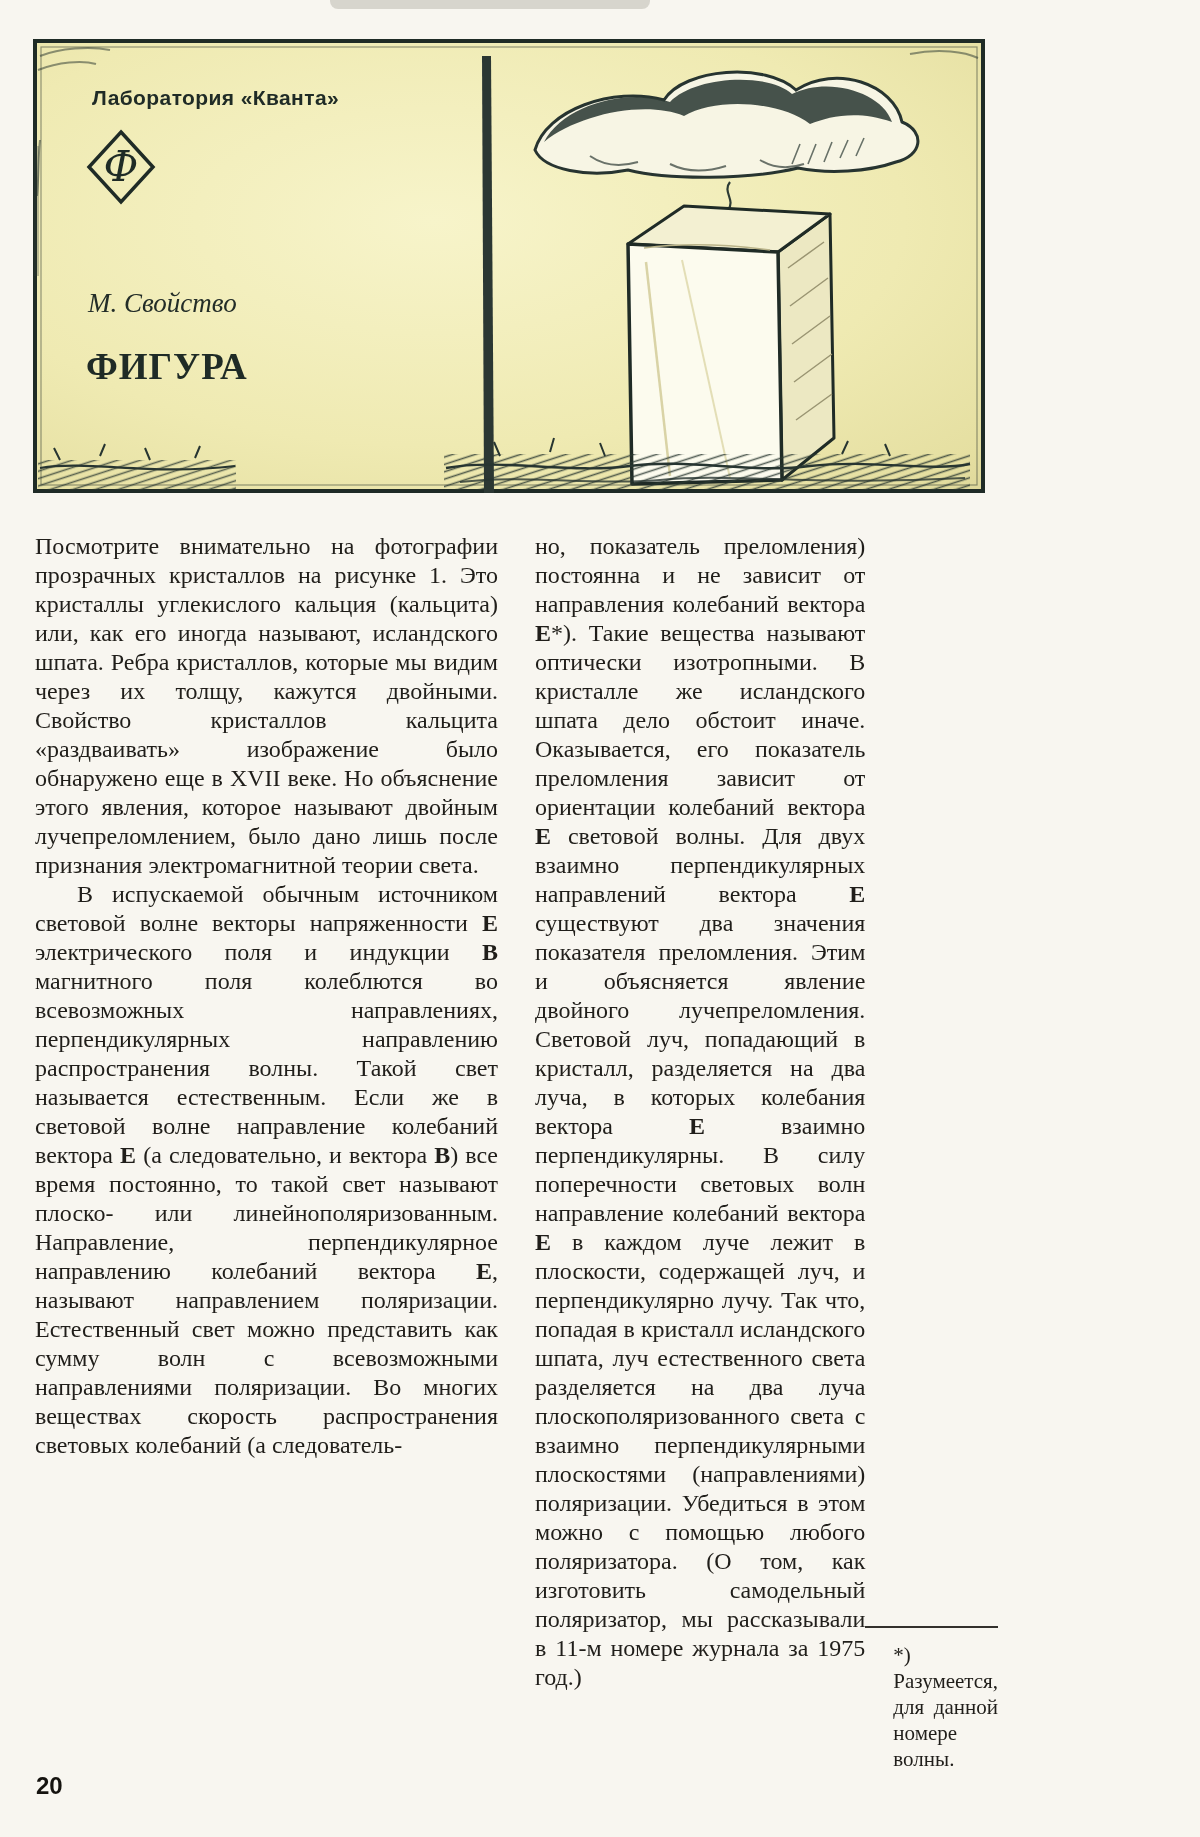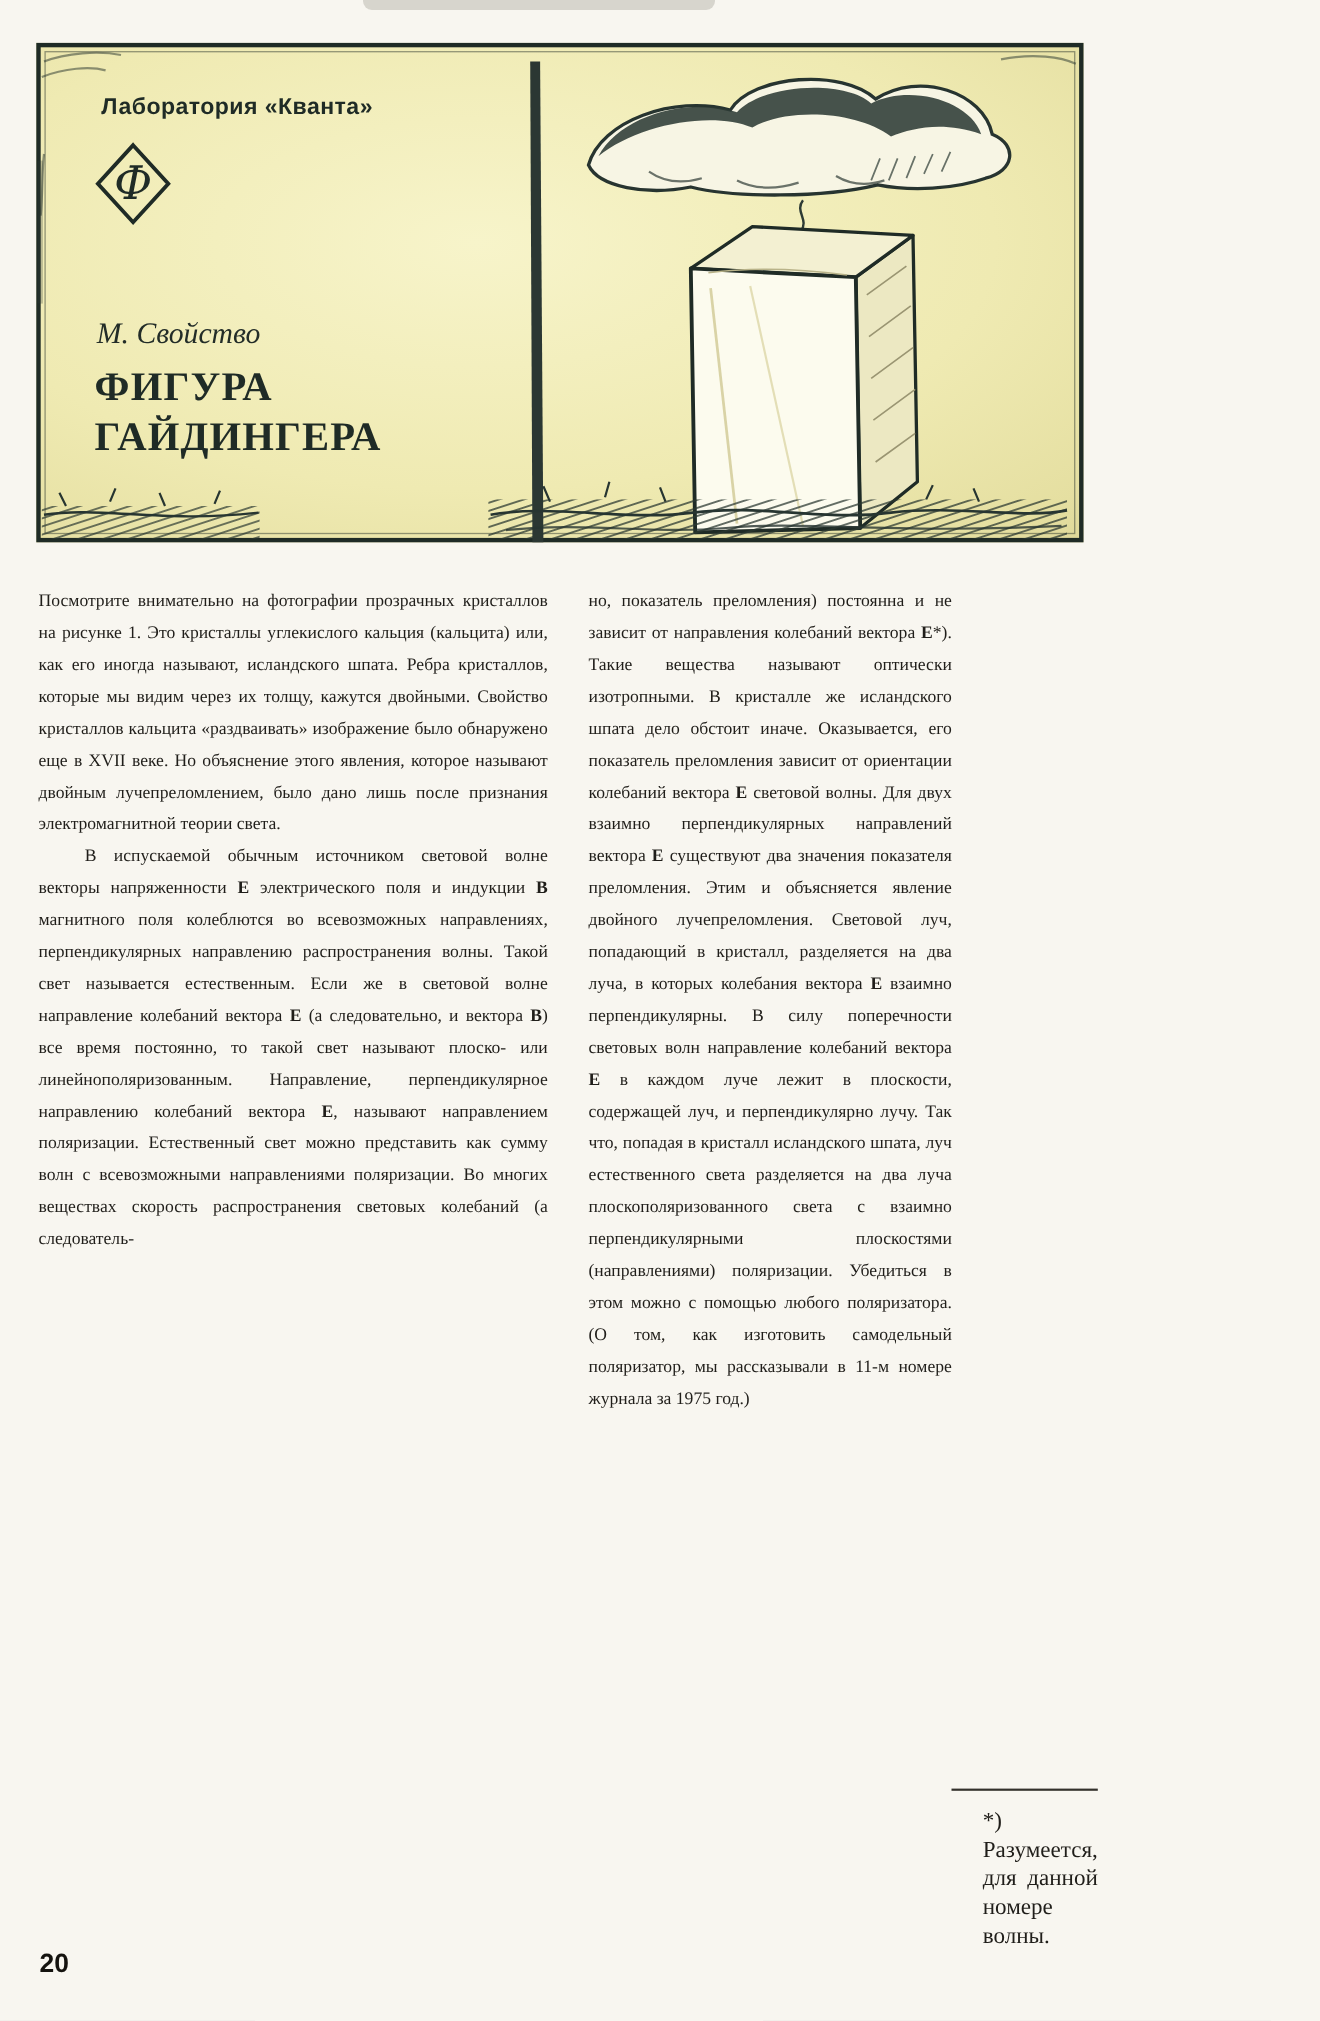--- a/index.html
+++ b/index.html
@@ -33,35 +33,35 @@
     font-family:"Liberation Sans", sans-serif;
     font-weight:700;font-size:21px;letter-spacing:.4px;
     color:var(--ink,#1f2b26);
   }
   .logo{position:absolute;left:55px;top:92px;}
   .author{
     position:absolute;left:58px;top:252px;
     font-style:italic;font-size:27px;color:#232d28;
   }
   .title{
-    position:absolute;left:56px;top:294px;margin:0;
+    position:absolute;left:56px;top:308px;margin:0;
     font-size:37px;font-weight:700;line-height:45px;letter-spacing:1px;
     color:var(--ink,#1f2b26);
   }
   .title span{display:block;}
   
   .columns{
     position:absolute;left:35px;top:532px;width:963px;height:1240px;
     display:flex;gap:37px;
   }
   .col{width:463px;}
   .col-right{display:flex;flex-direction:row;}
   .para{
     margin:0;text-align:justify;
-    font-size:16px;line-height:29px;
+    font-size:24px;line-height:29px;
     hyphens:auto;-webkit-hyphens:auto;
     color:var(--text-ink,#201e1a);
   }
   .para.indent{text-indent:42px;}
   .para b{font-weight:700;}
   .footnote{margin-top:auto;}
   .footnote-rule{border-top:2px solid #33312c;width:100%;}
   .footnote-text{
     margin:14px 0 0 0;padding-left:28px;
     font-size:21px;line-height:26px;text-align:justify;
@@ -146,21 +146,20 @@
 
     <svg class="logo" width="72" height="78" viewBox="0 0 72 78" aria-hidden="true">
       <polygon points="36,4 68,39 36,74 4,39" fill="none" stroke="#1f2b26" stroke-width="3.5"></polygon>
       <text x="36" y="53" text-anchor="middle" font-family="DejaVu Serif, serif" font-style="italic" font-size="42" fill="#1f2b26">Ф</text>
     </svg>
 
     <div class="author">М. Свойство</div>
 
     <h1 class="title">
       <span>ФИГУРА</span>
-      <span>ГАЙДИНГЕРА</span>
     </h1>
   </section>
 
   <section class="columns">
     <div class="col col-left">
         <p class="para">Посмотрите внимательно на фотографии прозрачных кристаллов на рисунке 1. Это кристаллы углекислого кальция (кальцита) или, как его иногда называют, исландского шпата. Ребра кристаллов, которые мы видим через их толщу, кажутся двойными. Свойство кристаллов кальцита «раздваивать» изображение было обнаружено еще в XVII веке. Но объяснение этого явления, которое называют двойным лучепреломлением, было дано лишь после признания электромагнитной теории света.</p>
         <p class="para indent">В испускаемой обычным источником световой волне векторы напряженности <b>Е</b> электрического поля и индукции <b>В</b> магнитного поля колеблются во всевозможных направлениях, перпендикулярных направлению распространения волны. Такой свет называется естественным. Если же в световой волне направление колебаний вектора <b>Е</b> (а следовательно, и вектора <b>В</b>) все время постоянно, то такой свет называют плоско- или линейнополяризованным. Направление, перпендикулярное направлению колебаний вектора <b>Е</b>, называют направлением поляризации. Естественный свет можно представить как сумму волн с всевозможными направлениями поляризации. Во многих веществах скорость распространения световых колебаний (а следователь-</p>
       </div>
     <div class="col col-right">
       <div class="col-text">

